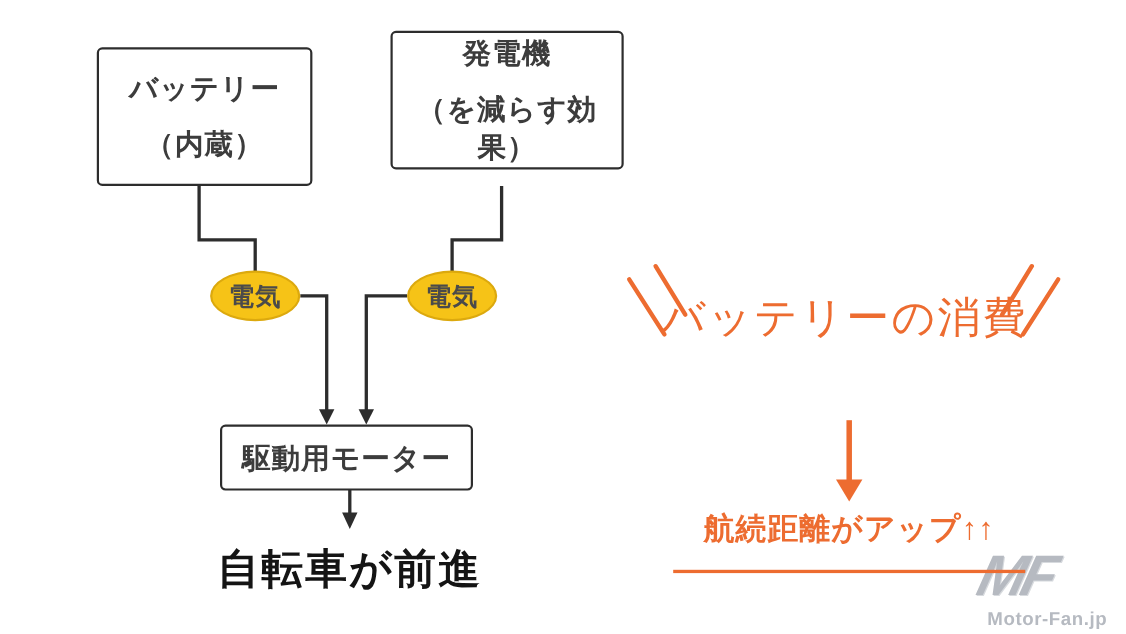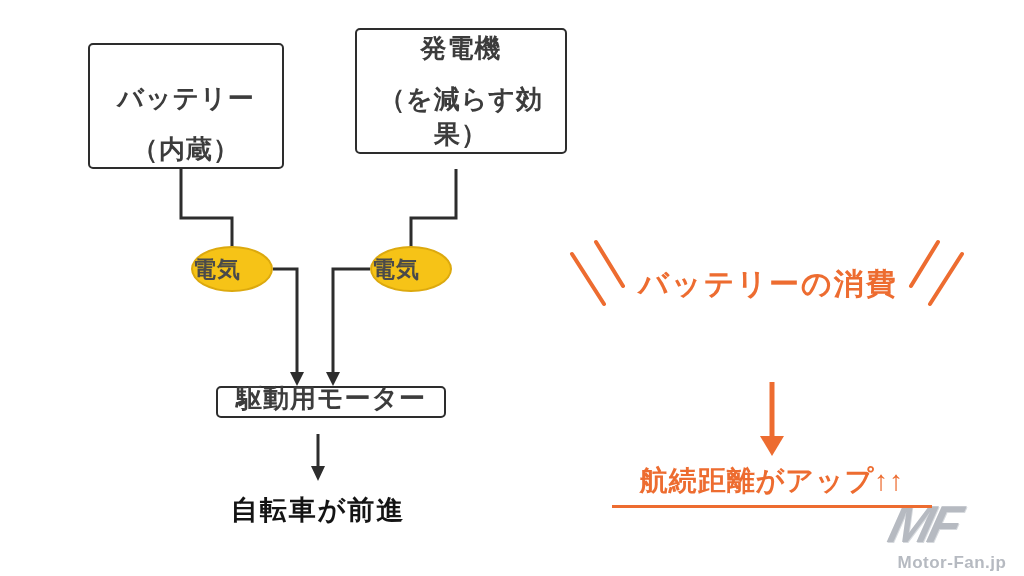--- a/index.html
+++ b/index.html
@@ -29,77 +29,77 @@
     align-items: center;
     justify-content: center;
     gap: 16px;
     color: #3c3c3c;
     font-size: 26px;
     font-weight: 600;
     letter-spacing: 1px;
     text-align: center;
     z-index: 2;
   }
-  .node.battery   { left: 88px;  top: 43px;  width: 196px; height: 126px; justify-content: flex-end; }
+  .node.battery   { left: 88px;  top: 43px;  width: 196px; height: 126px; }
   .node.generator { left: 355px; top: 28px;  width: 212px; height: 126px; }
-  .node.motor     { left: 216px; top: 386px; width: 230px; height: 32px; gap: 0; justify-content: flex-end; }
+  .node.motor     { left: 200px; top: 386px; width: 230px; height: 60px; gap: 0; }
   .badge {
     position: absolute;
     width: 82px;
     height: 46px;
     border-radius: 50%;
     background: #f6c317;
     border: 2px solid #dca90e;
     display: flex;
     align-items: center;
-    justify-content: flex-start;
+    justify-content: center;
     color: #4a4a4a;
     font-size: 23px;
     font-weight: 700;
     letter-spacing: 1px;
     z-index: 3;
   }
   .badge.left  { left: 191px; top: 246px; }
   .badge.right { left: 370px; top: 246px; }
   .result-text {
     position: absolute;
     left: 168px;
     top: 492px;
     width: 300px;
     text-align: center;
-    font-size: 27px;
+    font-size: 38px;
     font-weight: 700;
     color: #141414;
     letter-spacing: 2px;
     z-index: 2;
   }
   .benefit-text {
     position: absolute;
     left: 598px;
     top: 262px;
     width: 340px;
     text-align: center;
     color: #ed6c30;
-    font-size: 30px;
-    font-weight: 700;
+    font-size: 39px;
+    font-weight: 400;
     letter-spacing: 2px;
     line-height: 1.45;
     z-index: 2;
   }
   .range-text {
     position: absolute;
     left: 612px;
     top: 462px;
     width: 320px;
     text-align: center;
     color: #ed6c30;
     font-size: 28px;
     font-weight: 700;
     letter-spacing: 1px;
-    padding-bottom: 5px;
+    padding-bottom: 18px;
     border-bottom: 3px solid #ed6c30;
     z-index: 2;
   }
   .mf-logo {
     position: absolute;
     left: 890px;
     top: 498px;
     width: 130px;
     height: 54px;
     color: #b6bac1;

